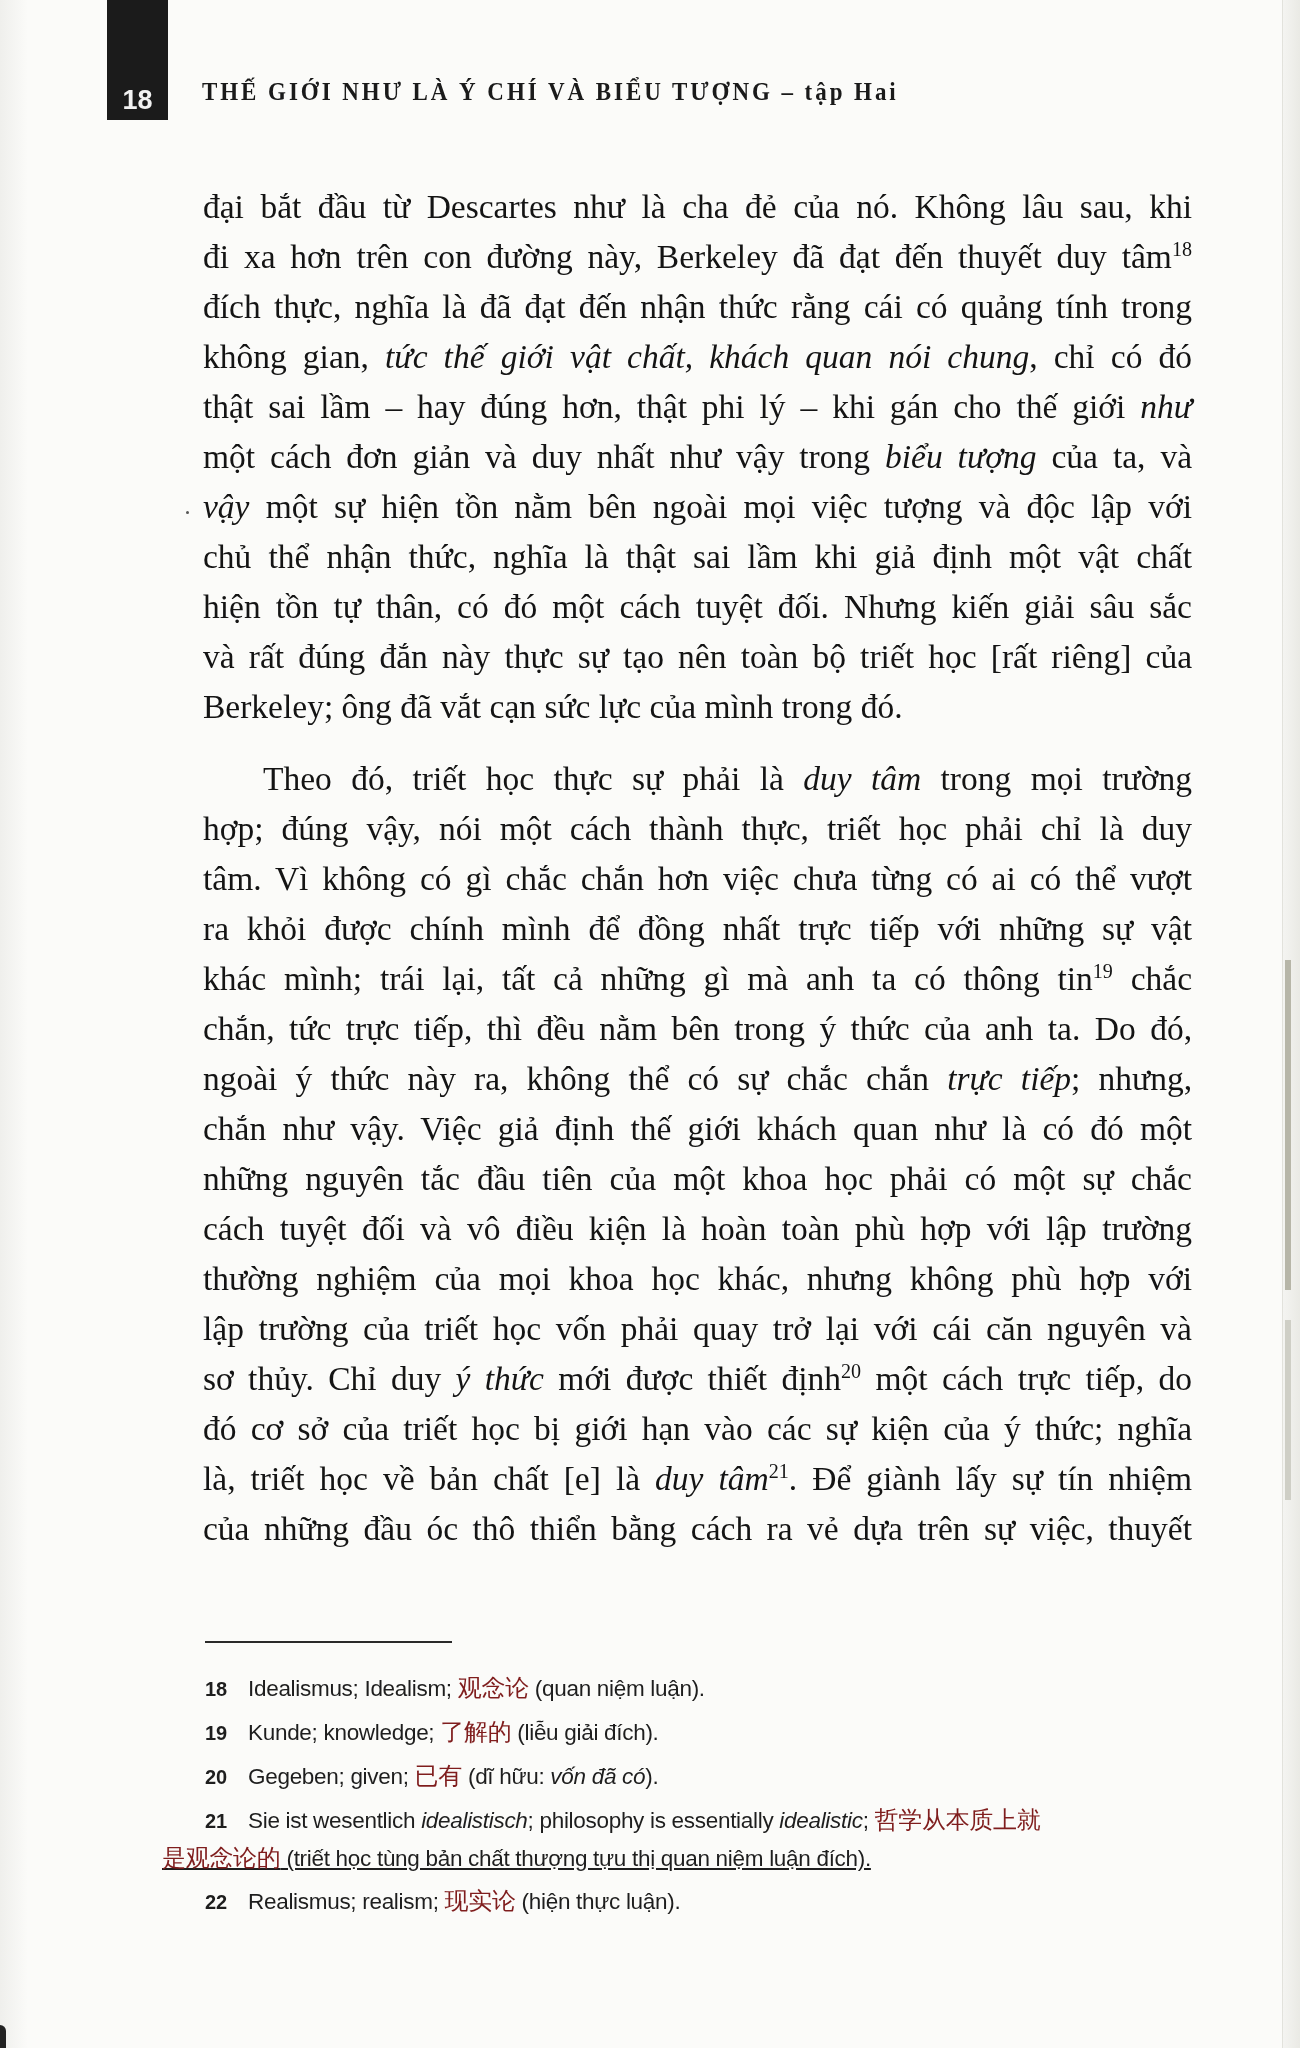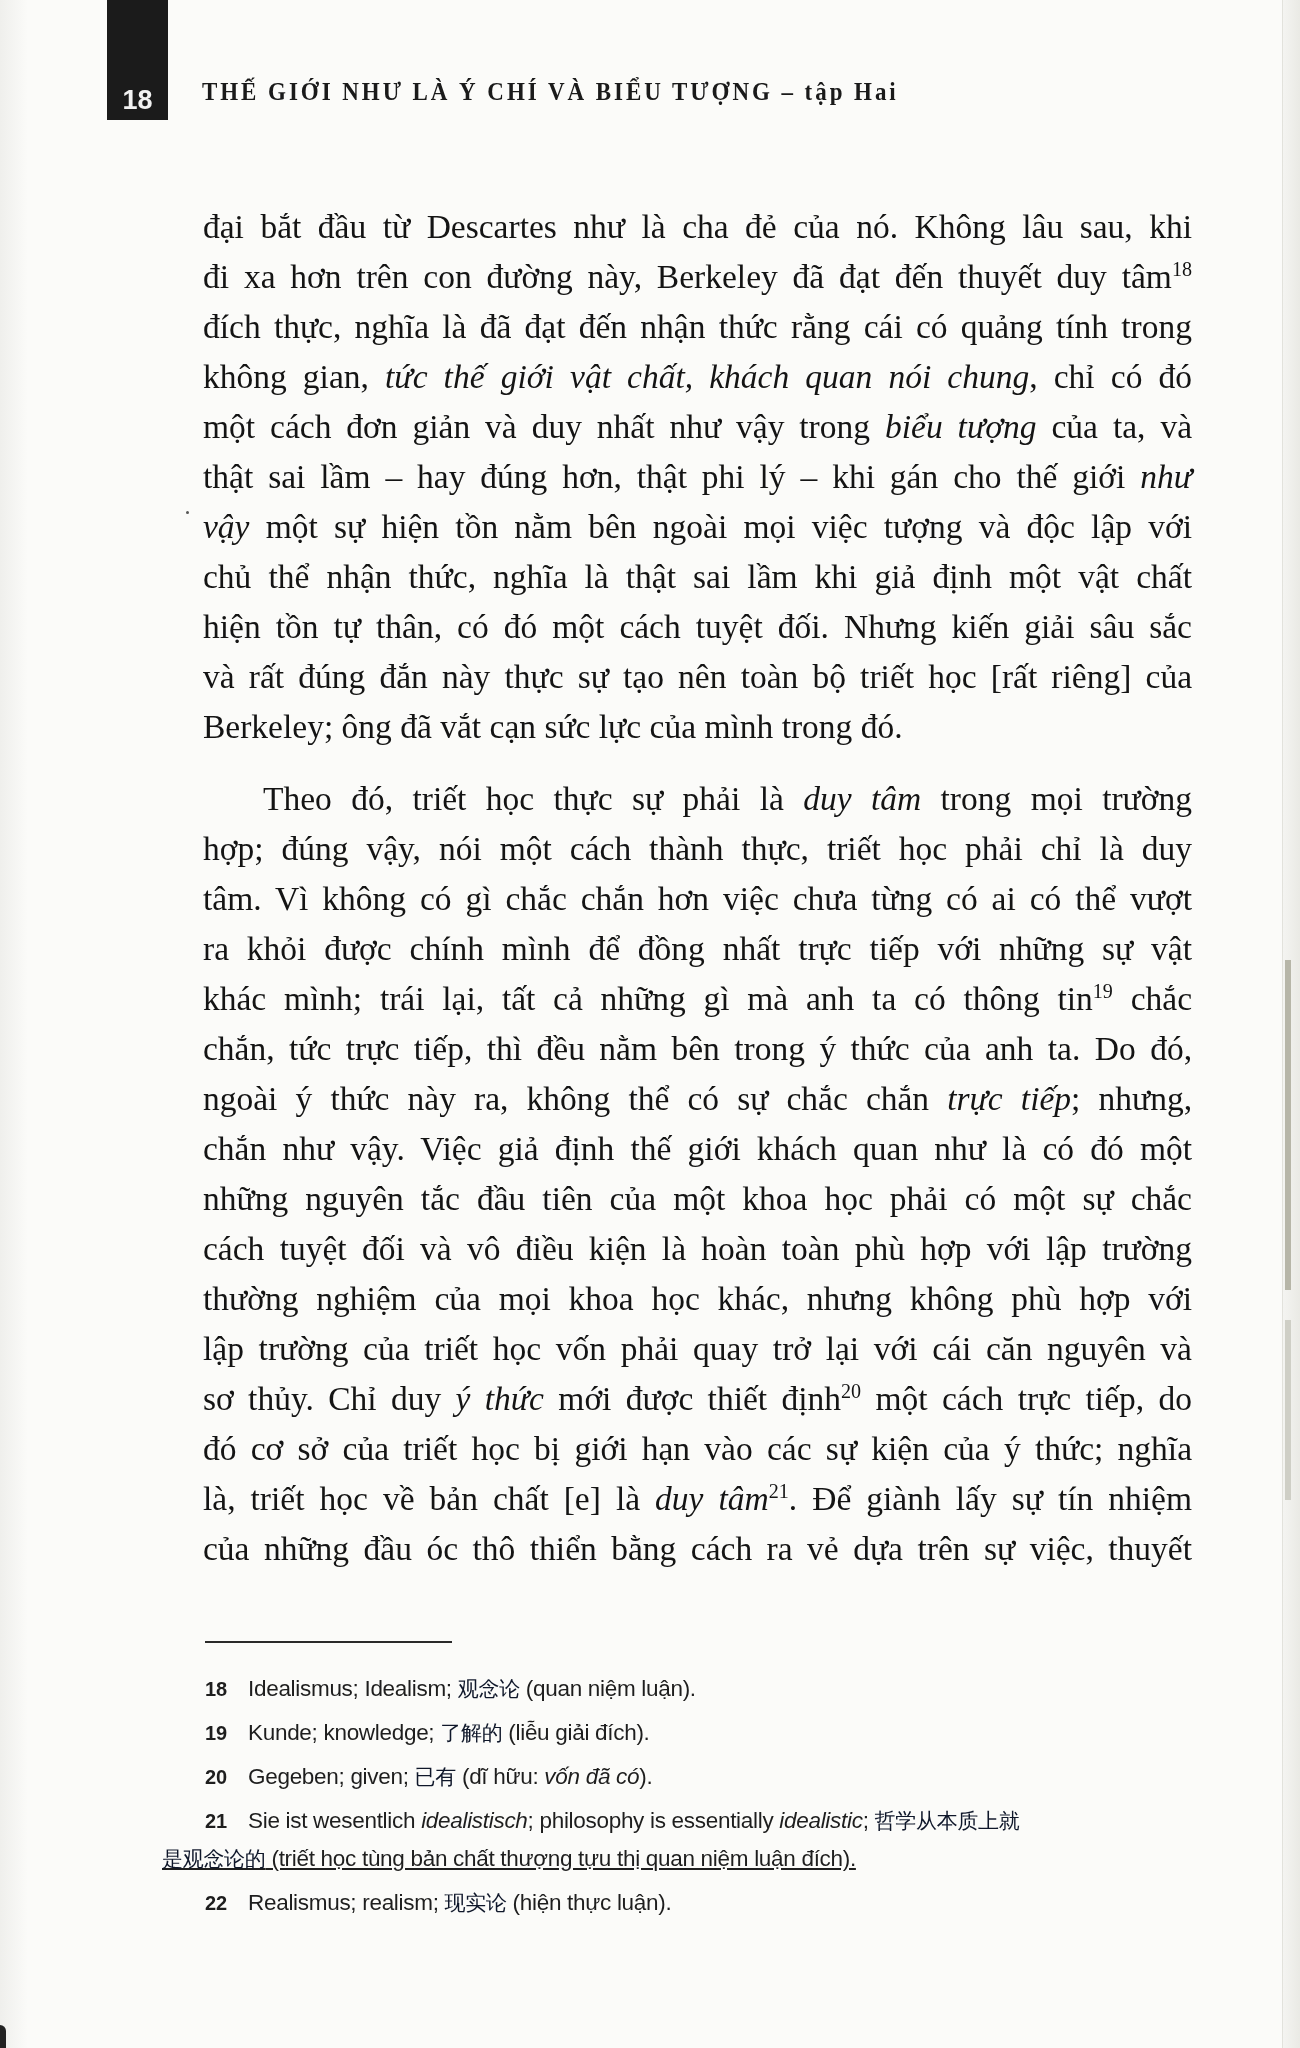--- a/index.html
+++ b/index.html
@@ -36,21 +36,21 @@
     font-size: 27px; color: #f2f2f2; letter-spacing: 0px;
   }
   .running-head {
     position: absolute; left: 202px; top: 78px;
     font-family: "Liberation Serif", serif; font-weight: bold;
     font-size: 25px; letter-spacing: 3.2px; color: #1a1a1a;
     transform: scaleX(0.92); transform-origin: left center;
     white-space: nowrap;
   }
   .body-text {
-    position: absolute; left: 203px; top: 182px; width: 989px; margin-top: 20px;
+    position: absolute; left: 203px; top: 182px; width: 989px;
   }
   .line {
     position: relative; height: 50px; line-height: 50px;
     font-size: 33.5px; white-space: nowrap;
     text-align: justify; text-align-last: justify;
   }
   .line.last { text-align-last: left; }
   .line.indent { padding-left: 60px; }
   .para-gap { height: 22px; }
   .line i { font-style: italic; }
@@ -68,21 +68,21 @@
     font-family: "Liberation Sans", sans-serif; font-size: 22.5px;
     color: #1e1e1e;
   }
   .fn { position: relative; line-height: 37px; margin-bottom: 6px; }
   .fn-num {
     display: inline-block; width: 43px; font-weight: bold; font-size: 20px;
   }
   .fn-text { letter-spacing: -0.3px; }
   .fn-cont { display: block; letter-spacing: -0.3px; text-decoration: underline; }
   .fn i { font-style: italic; }
-  .cjk { font-family: "DejaVu Sans", sans-serif; font-size: 21px; color: #0f172a; }
+  .cjk { font-family: "DejaVu Sans", sans-serif; font-size: 24px; color: #7f1d1d; }
   .corner-mark-left {
     position: absolute; left: 0; top: 2025px; width: 6px; height: 23px; background: #222;
     border-top-right-radius: 6px;
   }
 </style>
 </head>
 <body>
 
 <div class="page-edge-left"></div>
 <div class="page-edge-right">
@@ -96,22 +96,22 @@
 <div class="running-head">THẾ GIỚI NHƯ LÀ Ý CHÍ VÀ BIỂU TƯỢNG – tập Hai</div>
 
 <div class="margin-dot"></div>
 
 <div class="body-text" id="body-text">
     <div>
       <div class="line"><span>đại bắt đầu từ Descartes như là cha đẻ của nó. Không lâu sau, khi</span></div>
       <div class="line"><span>đi xa hơn trên con đường này, Berkeley đã đạt đến thuyết duy tâm</span><sup>18</sup></div>
       <div class="line"><span>đích thực, nghĩa là đã đạt đến nhận thức rằng cái có quảng tính trong</span></div>
       <div class="line"><span>không gian, </span><i>tức thế giới vật chất, khách quan nói chung</i><span>, chỉ có đó</span></div>
+      <div class="line"><span>thật sai lầm – hay đúng hơn, thật phi lý – khi gán cho thế giới </span><i>như</i></div>
       <div class="line"><span>một cách đơn giản và duy nhất như vậy trong </span><i>biểu tượng</i><span> của ta, và</span></div>
-      <div class="line"><span>thật sai lầm – hay đúng hơn, thật phi lý – khi gán cho thế giới </span><i>như</i></div>
       <div class="line"><i>vậy</i><span> một sự hiện tồn nằm bên ngoài mọi việc tượng và độc lập với</span></div>
       <div class="line"><span>chủ thể nhận thức, nghĩa là thật sai lầm khi giả định một vật chất</span></div>
       <div class="line"><span>hiện tồn tự thân, có đó một cách tuyệt đối. Nhưng kiến giải sâu sắc</span></div>
       <div class="line"><span>và rất đúng đắn này thực sự tạo nên toàn bộ triết học [rất riêng] của</span></div>
       <div class="line last"><span>Berkeley; ông đã vắt cạn sức lực của mình trong đó.</span></div>
     </div>
     <div class="para-gap"></div>
     <div>
       <div class="line indent"><span>Theo đó, triết học thực sự phải là </span><i>duy tâm</i><span> trong mọi trường</span></div>
       <div class="line"><span>hợp; đúng vậy, nói một cách thành thực, triết học phải chỉ là duy</span></div>

